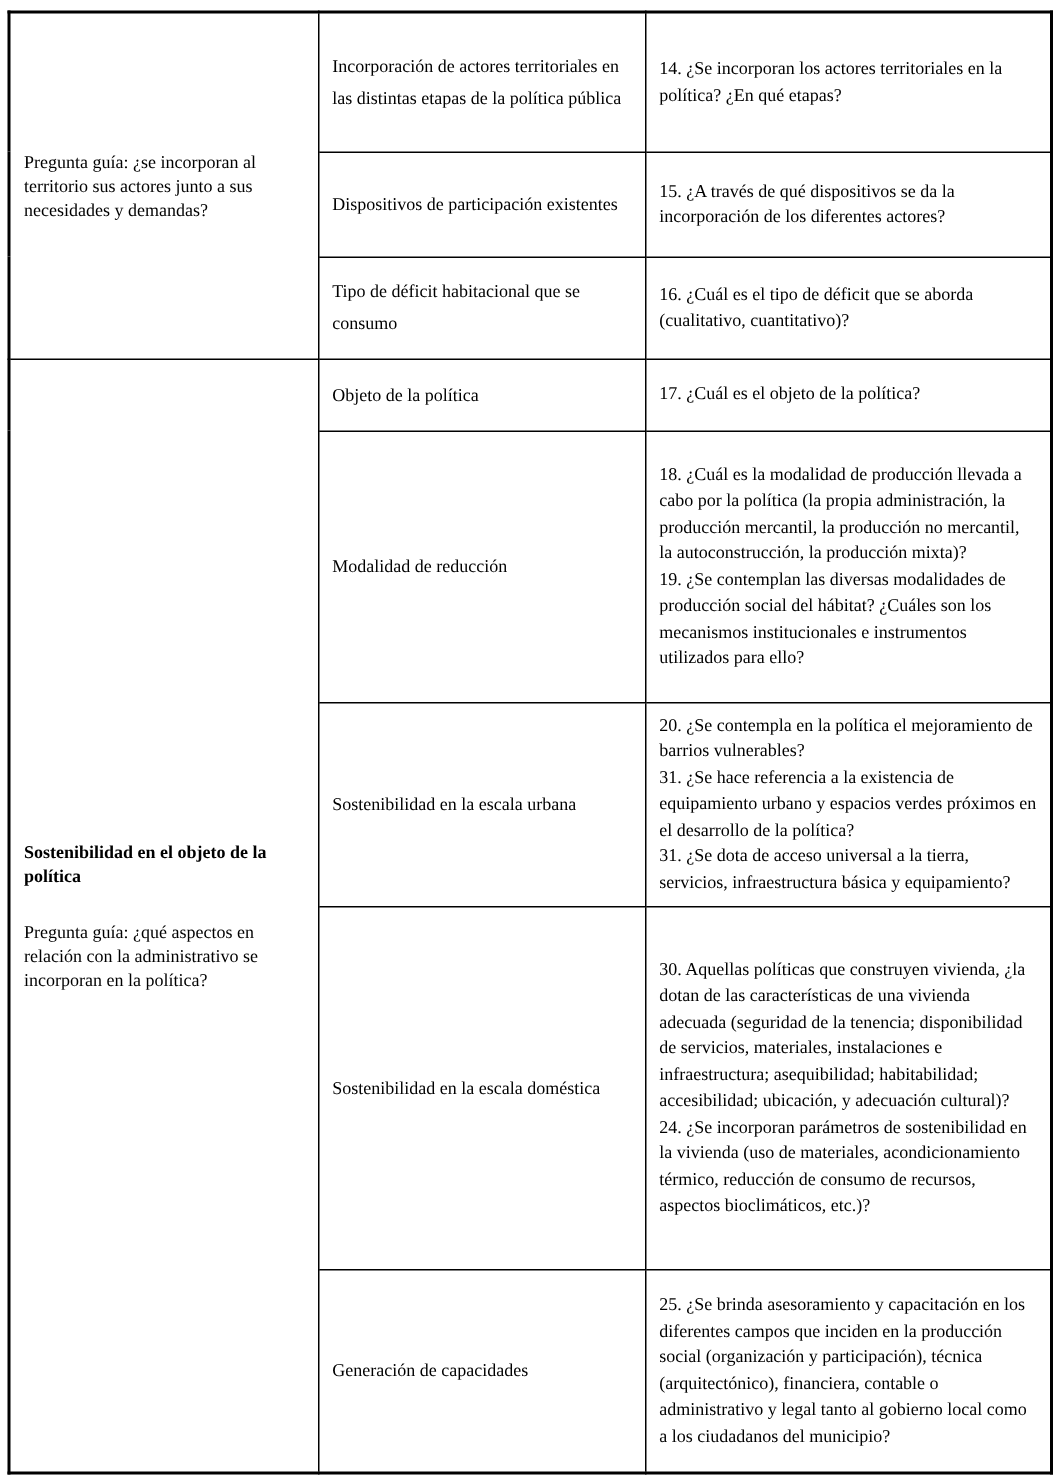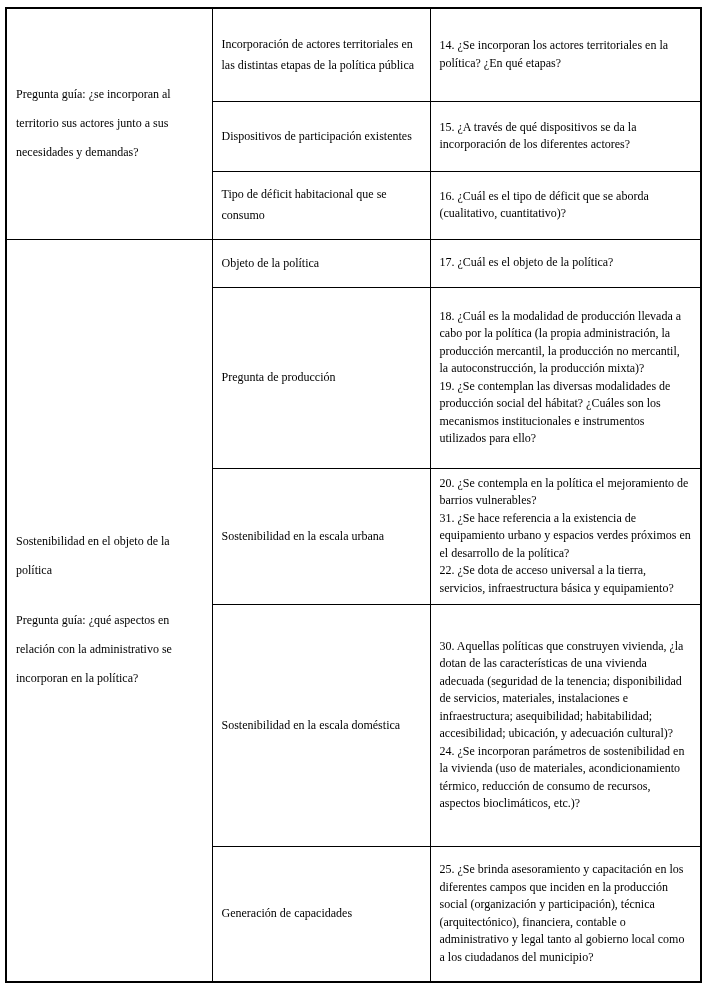--- a/index.html
+++ b/index.html
@@ -27,39 +27,39 @@
     border: 2px solid #000000;
   }
   table.matrix td {
     border: 1px solid #000000;
     vertical-align: middle;
     font-size: 12px;
     padding: 4px 9px;
     overflow: hidden;
   }
   td.cat-cell {
-    line-height: 29px;
+    line-height: 16px;
     padding: 5px 8px 5px 7px;
   }
   td.cat-top {
     vertical-align: top;
   }
   td.topic-cell {
     line-height: 21px;
     padding-left: 10px;
     padding-right: 8px;
   }
   td.q-cell {
     line-height: 17.5px;
     padding-left: 9px;
     padding-right: 6px;
   }
   .q-item { margin: 0; }
   .section-title {
-    font-weight: normal;
+    font-weight: bold;
     margin: 0 0 21px 0;
   }
   .guide-question { margin: 0; }
 </style>
 </head>
 <body>
 
 <div class="page">
   <table class="matrix">
     <colgroup>
@@ -104,35 +104,35 @@
         </td>
         <td class="topic-cell">
           <span>Objeto de la política</span>
         </td>
         <td class="q-cell">
           <div class="q-item">17. ¿Cuál es el objeto de la política?</div>
         </td>
       </tr>
       <tr style="height:181px">
         <td class="topic-cell">
-          <span>Pregunta de producción</span>
+          <span>Modalidad de reducción</span>
         </td>
         <td class="q-cell">
           <div class="q-item">18. ¿Cuál es la modalidad de producción llevada a cabo por la política (la propia administración, la producción mercantil, la producción no mercantil, la autoconstrucción, la producción mixta)?</div>
           <div class="q-item">19. ¿Se contemplan las diversas modalidades de producción social del hábitat? ¿Cuáles son los mecanismos institucionales e instrumentos utilizados para ello?</div>
         </td>
       </tr>
       <tr style="height:136px">
         <td class="topic-cell">
           <span>Sostenibilidad en la escala urbana</span>
         </td>
         <td class="q-cell">
           <div class="q-item">20. ¿Se contempla en la política el mejoramiento de barrios vulnerables?</div>
           <div class="q-item">31. ¿Se hace referencia a la existencia de equipamiento urbano y espacios verdes próximos en el desarrollo de la política?</div>
-          <div class="q-item">22. ¿Se dota de acceso universal a la tierra, servicios, infraestructura básica y equipamiento?</div>
+          <div class="q-item">31. ¿Se dota de acceso universal a la tierra, servicios, infraestructura básica y equipamiento?</div>
         </td>
       </tr>
       <tr style="height:242px">
         <td class="topic-cell">
           <span>Sostenibilidad en la escala doméstica</span>
         </td>
         <td class="q-cell">
           <div class="q-item">30. Aquellas políticas que construyen vivienda, ¿la dotan de las características de una vivienda adecuada (seguridad de la tenencia; disponibilidad de servicios, materiales, instalaciones e infraestructura; asequibilidad; habitabilidad; accesibilidad; ubicación, y adecuación cultural)?</div>
           <div class="q-item">24. ¿Se incorporan parámetros de sostenibilidad en la vivienda (uso de materiales, acondicionamiento térmico, reducción de consumo de recursos, aspectos bioclimáticos, etc.)?</div>
         </td>

